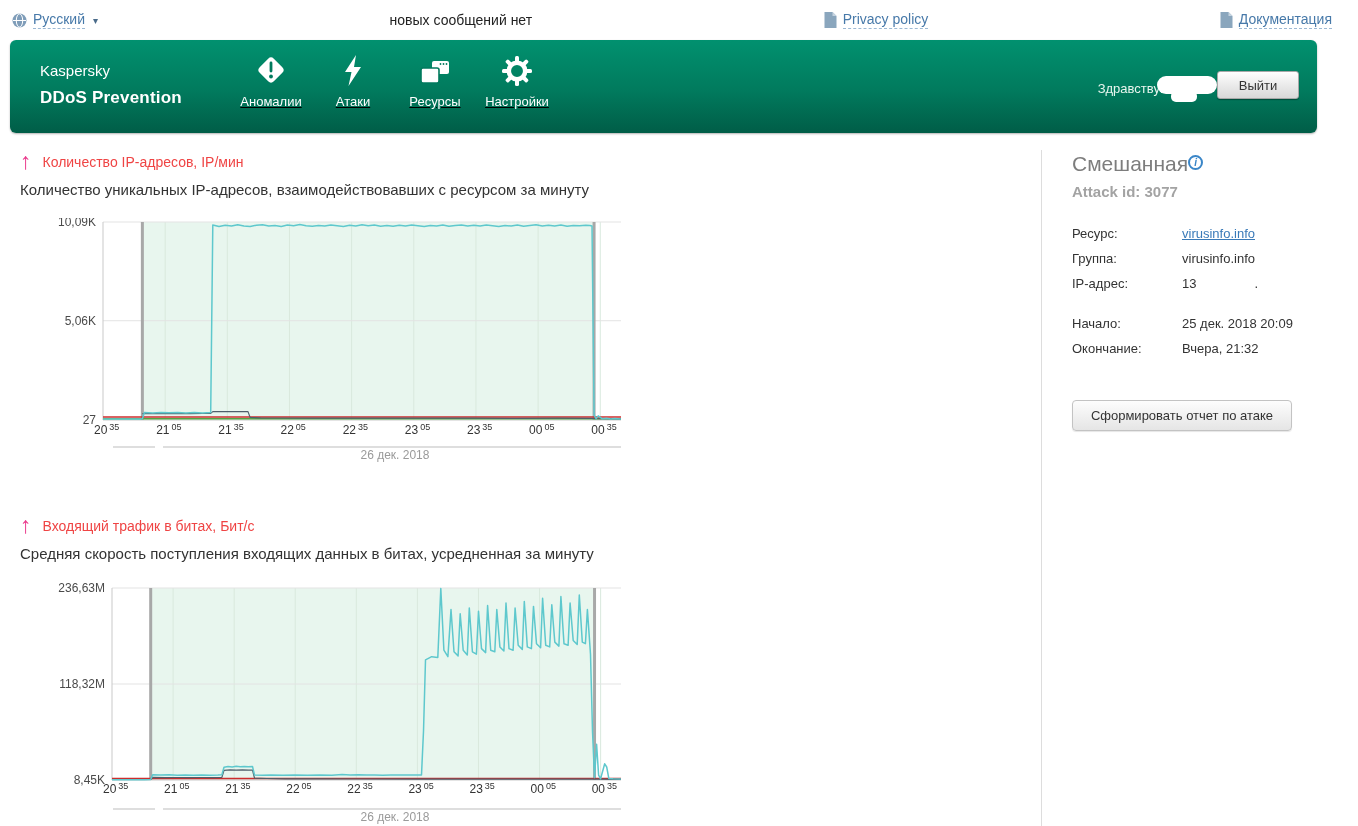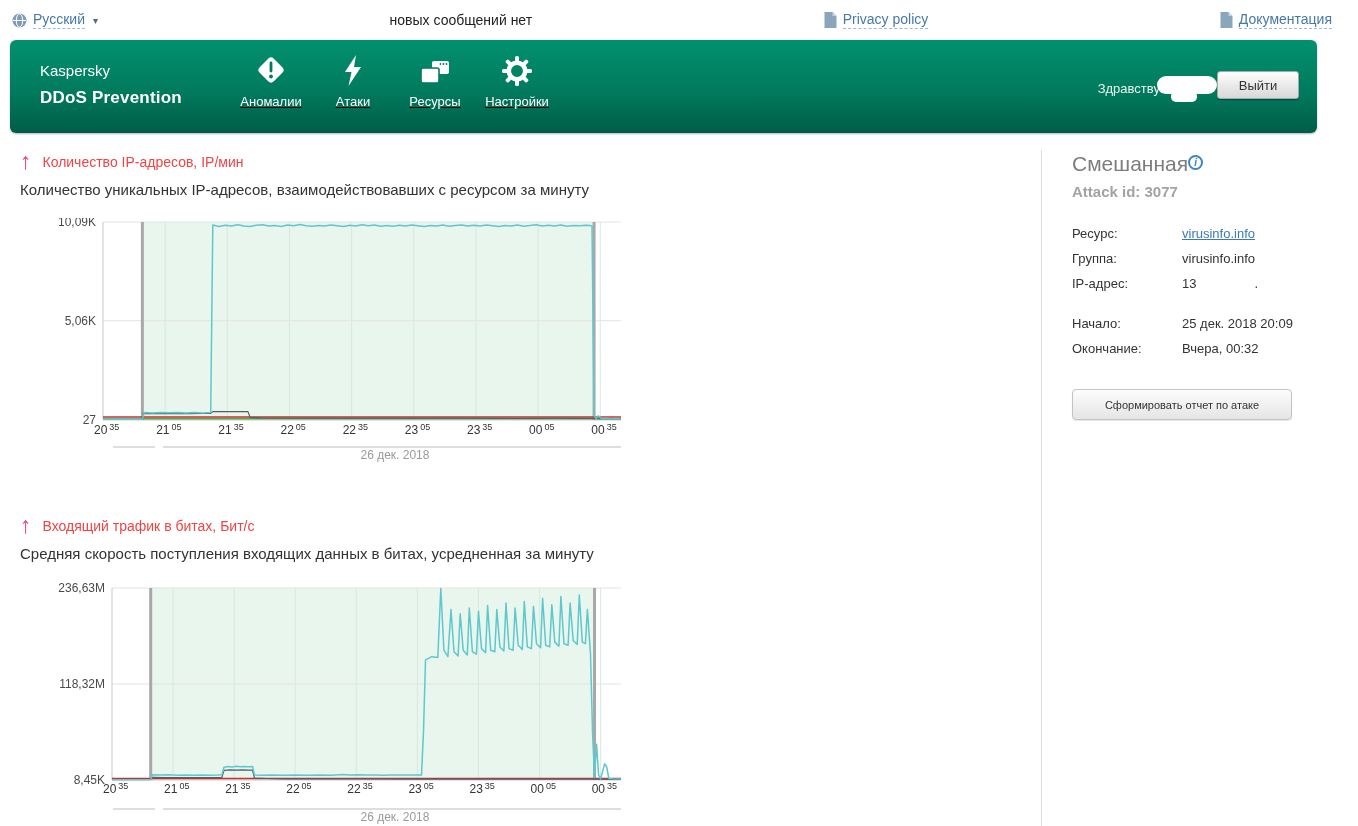--- a/index.html
+++ b/index.html
@@ -52,23 +52,23 @@
   .info-icon { width: 15px; height: 15px; border: 2px solid #3a86c8; border-radius: 50%;
     color: #3a86c8; font-size: 10px; font-weight: bold; font-style: italic;
     display: flex; align-items: center; justify-content: center; margin-top: 3px; cursor: pointer; }
   .attack-id { margin-top: 7px; font-size: 15px; color: #a3a3a3; font-weight: bold; }
   .sb-rows { margin-top: 26px; font-size: 13px; color: #333; }
   .sb-row { display: flex; height: 25px; align-items: flex-start; }
   .sb-row .lbl { width: 110px; }
   .gap-row { height: 15px; }
   .link { color: #3a7ab8; text-decoration: underline; cursor: pointer; }
   .remnant { margin-left: 58px; color: #333; }
-  .report-btn { margin-top: 23px; width: 220px; height: 31px;
+  .report-btn { margin-top: 34px; width: 220px; height: 31px;
     background: linear-gradient(#fdfdfd, #e5e5e5); border: 1px solid #c3c3c3;
-    border-radius: 4px; font-size: 11px; color: #333; cursor: pointer;
+    border-radius: 4px; font-size: 13px; color: #333; cursor: pointer;
     box-shadow: 0 1px 1px rgba(0,0,0,.1); font-family: "Liberation Sans", sans-serif; }
 </style>
 </head>
 <body>
 
 <div class="topbar">
   <div class="toplink">
     <svg width="15" height="15" viewBox="0 0 15 15">
       <circle cx="7.5" cy="7.5" r="7" fill="#7f9db9"></circle>
       <ellipse cx="7.5" cy="7.5" rx="3.2" ry="6.6" fill="none" stroke="#fff" stroke-width="1"></ellipse>
@@ -262,18 +262,18 @@
       <span>13</span>
       <span class="remnant">.</span>
     </div>
     <div class="gap-row"></div>
     <div class="sb-row">
       <span class="lbl">Начало:</span>
       <span>25 дек. 2018 20:09</span>
     </div>
     <div class="sb-row">
       <span class="lbl">Окончание:</span>
-      <span>Вчера, 00:32</span>
+      <span>Вчера, 21:32</span>
     </div>
   </div>
 
   <button class="report-btn">Сформировать отчет по атаке</button>
 </div>
 
 </body></html>

